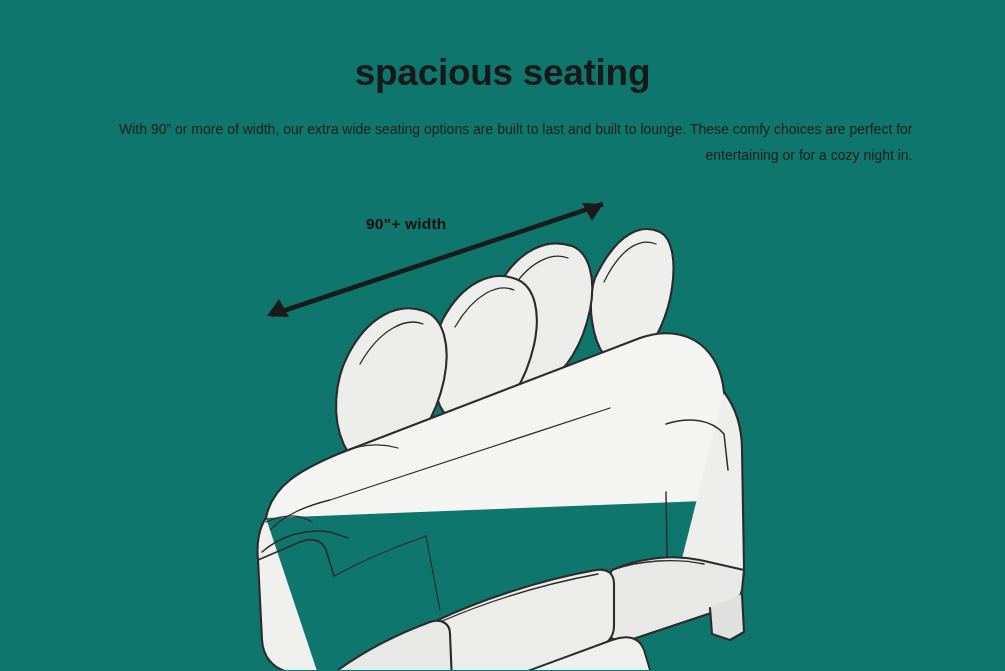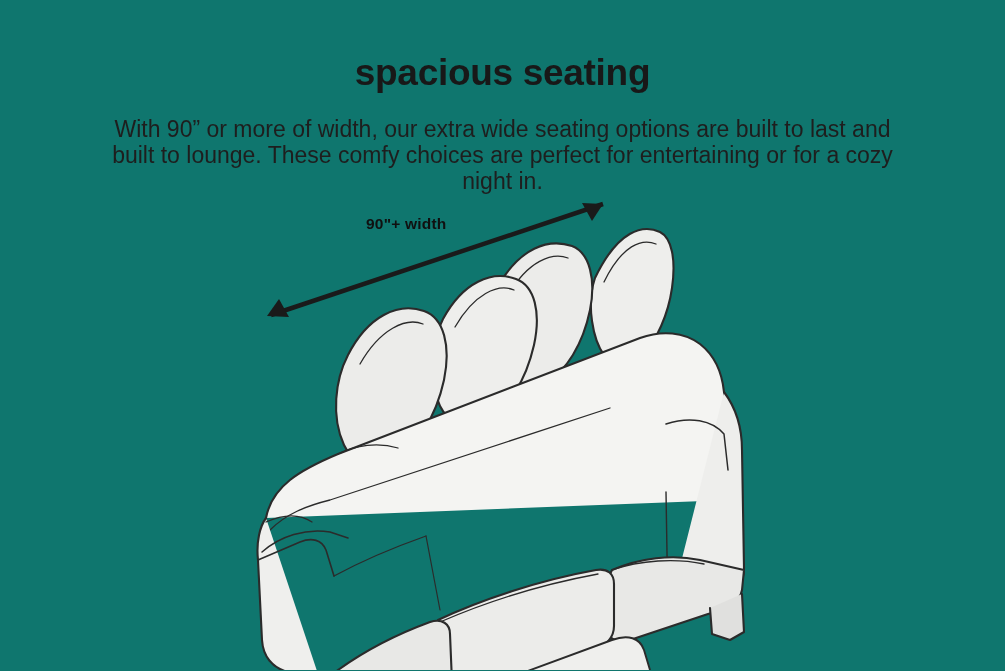--- a/index.html
+++ b/index.html
@@ -31,22 +31,22 @@
     font-weight: bold;
     letter-spacing: -0.3px;
     color: #181818;
   }
   .subcopy {
     position: absolute;
     top: 116px;
     left: 50%;
     transform: translateX(-50%);
     width: 820px;
-    text-align: center;
-    font-size: 23px;
+    text-align: right;
+    font-size: 14px;
     line-height: 26px;
     color: #1e1e1e;
   }
   .illustration {
     position: absolute;
     top: 170px;
     left: 0;
     width: 1005px;
     height: 500px;
   }

